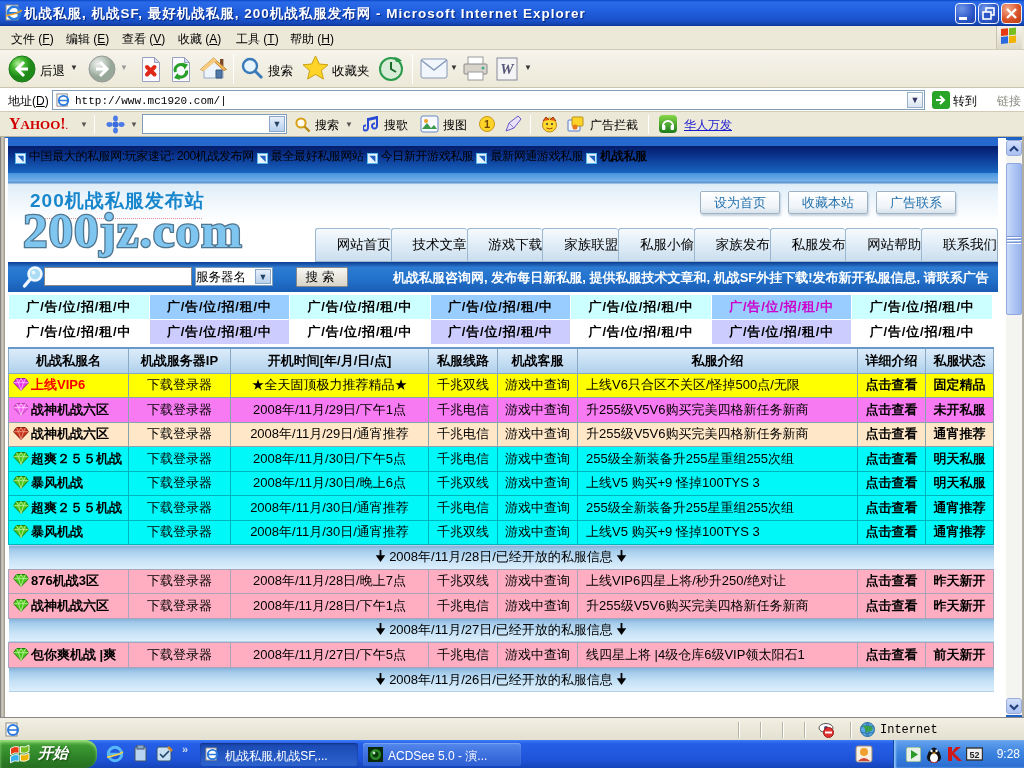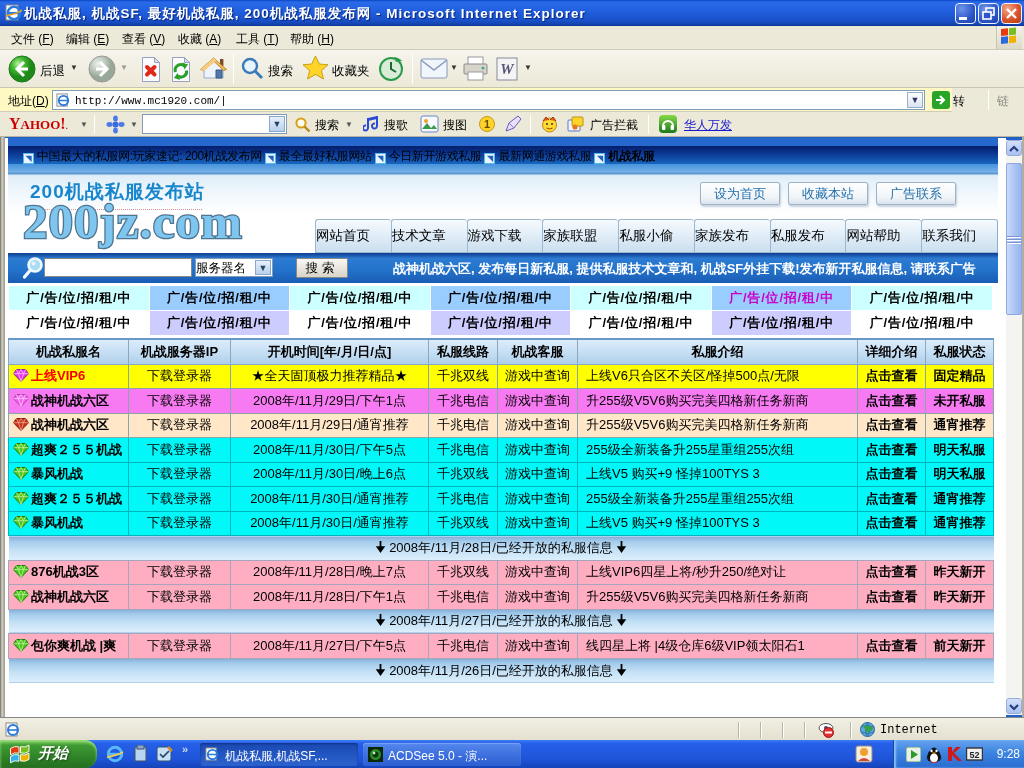--- a/index.html
+++ b/index.html
@@ -15,47 +15,47 @@
 #btncls{left:1001px;background:radial-gradient(circle at 30% 25%,#f2a98c,#d9542a 55%,#b83a10)}
 
 #menubar{position:absolute;left:0;top:26px;width:1024px;height:24px;background:#ece9d8;border-bottom:1px solid #d0ccb8;font-size:12px;color:#000}
 #menubar span.mi{position:absolute;top:5px}
 #winlogo{position:absolute;right:2px;top:0;width:26px;height:23px;background:linear-gradient(180deg,#f4f2ea,#dcd8c8);border-left:1px solid #c8c4b0}
 
 #toolbar{position:absolute;left:0;top:50px;width:1024px;height:38px;background:linear-gradient(180deg,#f6f4ec,#ece9d8);border-bottom:1px solid #c8c4b0;font-size:12.5px}
 .tbtxt{position:absolute;top:13px;color:#000}
 .tsep{position:absolute;top:4px;width:1px;height:30px;background:#c8c4b0;border-right:1px solid #fff}
 
-#addrbar{position:absolute;left:0;top:88px;width:952px;height:24px;background:#fef9c3;border-bottom:1px solid #d0ccb8;font-size:12px}
+#addrbar{position:absolute;left:0;top:88px;width:1024px;height:24px;background:#ffffff;border-bottom:1px solid #d0ccb8;font-size:12px}
 #addrinput{position:absolute;left:52px;top:2px;width:873px;height:20px;background:#fff;border:1px solid #7f9db9}
 #addrtext{position:absolute;left:22px;top:4px;font-family:"Liberation Mono",monospace;font-size:11px;white-space:nowrap}
 #addrdrop{position:absolute;right:1px;top:1px;width:16px;height:16px;background:linear-gradient(180deg,#fdfefe,#d8e4f0);border:1px solid #9ab0c8;color:#336;font-size:9px;text-align:center;line-height:15px}
 
 #ybar{position:absolute;left:0;top:112px;width:1024px;height:25px;background:#ece9d8;border-bottom:1px solid #b8b4a0;font-size:12px}
 .ysep{position:absolute;top:3px;width:1px;height:19px;background:#c8c4b0;border-right:1px solid #fff}
 
 #client{position:absolute;left:0;top:137px;width:1024px;height:580px;background:#1e62c8}
 #lborder{position:absolute;left:0;top:0;width:5px;height:580px;background:linear-gradient(90deg,#6a6a66,#d6d2c6 40%,#9a968a)}
 #rborder{position:absolute;left:1022px;top:0;width:2px;height:580px;background:linear-gradient(90deg,#9a968a,#d6d2c6 60%,#6a6a66)}
 #pagearea{position:absolute;left:5px;top:1px;width:1001px;height:579px;background:#fff;overflow:hidden}
 #scrollbar{position:absolute;left:1006px;top:3px;width:16px;height:575px;background:#f4f4f0}
 .sbtn{position:absolute;left:0;width:16px;height:16px;background:linear-gradient(180deg,#d4e0fc,#aac0f0);border:1px solid #98acd8;border-radius:3px;color:#24407c;font-size:9px;text-align:center;line-height:15px}
 #sthumb{position:absolute;left:0;top:23px;width:16px;height:152px;background:linear-gradient(90deg,#cadafa,#aec6f4 50%,#98b4ec);border:1px solid #90a8e0;border-radius:2px}
 
 #content{position:absolute;left:3px;top:0;width:990px;background:#fff}
-#linkband{position:relative;margin-top:0;height:18px;background:linear-gradient(180deg,#041c6a,#0c3a96 45%,#1866c0 100%);font-size:12px;letter-spacing:-0.4px;color:#000;white-space:nowrap;overflow:hidden;padding-top:2px;padding-left:12px}
+#linkband{position:relative;margin-top:0;height:27px;background:linear-gradient(180deg,#041c6a,#0c3a96 45%,#1866c0 100%);font-size:12px;letter-spacing:-0.4px;color:#000;white-space:nowrap;overflow:hidden;padding-top:2px;padding-left:4px}
 #linkband b{font-weight:bold}
 .lico{display:inline-block;width:11px;height:11px;background:#e8f4ff;border:1px solid #58b8e8;font-size:8px;line-height:10px;color:#2060c0;text-align:center;vertical-align:-1px;margin:0 3px}
 
 #phead{position:relative;height:89px;background:linear-gradient(180deg,#4694dc 0%,#65a6e4 6%,#79b2e8 9%,#5490cc 10.5%,#dfedf8 13%,#eef6fc 30%,#ffffff 55%)}
 #sitename{position:absolute;left:22px;top:15px;font-size:19px;font-weight:bold;color:#1886cd;letter-spacing:1px}
 .hbtn{position:absolute;top:18px;width:80px;height:23px;background:linear-gradient(180deg,#ffffff,#f0f4f8 70%,#d8e2ec);border:1px solid #9fb3c6;border-radius:2px;color:#2471ad;font-size:13px;text-align:center;line-height:22px;box-shadow:1px 2px 2px rgba(140,160,185,.45)}
 
 #tabs{position:absolute;left:307px;top:55px;width:683px;height:34px;display:flex}
-.tab{flex:1;border:1px solid #9cb8d0;border-right:none;border-radius:3px 3px 0 0;background:linear-gradient(180deg,#f6fafd,#e2eef8 45%,#cadeee);color:#000;font-size:13.5px;text-align:left;line-height:32px}
+.tab{flex:1;border:1px solid #9cb8d0;border-right:none;border-radius:3px 3px 0 0;background:linear-gradient(180deg,#f6fafd,#e2eef8 45%,#cadeee);color:#000;font-size:13.5px;text-align:right;line-height:32px}
 .tab:last-child{border-right:1px solid #90aec8}
 
 #searchrow{position:relative;height:30px;background:linear-gradient(180deg,#0c3c90 0%,#2d7bd2 18%,#2373cc 55%,#1a5cb4 100%);color:#fff}
 #sinput{position:absolute;left:36px;top:5px;width:148px;height:19px;background:#fff;border:1px solid #888}
 #sselect{position:absolute;left:187px;top:5px;width:78px;height:19px;background:#fff;border:1px solid #7f9db9;font-size:12.5px;color:#000;line-height:18px;}
 #sselarrow{position:absolute;right:1px;top:1px;width:16px;height:15px;background:linear-gradient(180deg,#e8f0fa,#b8d0ec);border:1px solid #88a8cc;color:#246;font-size:9px;line-height:14px;text-align:center}
 #sbutton{position:absolute;left:288px;top:5px;width:52px;height:20px;background:linear-gradient(180deg,#f8f8f4,#d8d4c8);border:1px solid #888;border-radius:1px;color:#000;font-size:12.5px;text-align:center;line-height:19px;letter-spacing:4px}
 #smsg{position:absolute;left:385px;top:7px;font-size:13px;font-weight:bold;color:#fff;white-space:nowrap}
 
 #adgrid{width:985px;border-collapse:collapse;table-layout:fixed;margin-top:2px}
@@ -332,21 +332,21 @@
    </div>
    <div id="searchrow">
     <svg class="abs" style="left:13px;top:3px" width="24" height="25" viewBox="0 0 24 25">
             <circle cx="14" cy="9" r="6.5" fill="#aadcf4" stroke="#f0f8fe" stroke-width="2.6"></circle>
             <circle cx="12.5" cy="7.5" r="2" fill="#e8f6fc"></circle>
             <path d="M9 14.5l-5.5 6.5" stroke="#f0f8fe" stroke-width="3.4" stroke-linecap="round"></path>
           </svg>
     <div id="sinput"></div>
     <div id="sselect">服务器名<div id="sselarrow">▼</div></div>
     <div id="sbutton">搜索</div>
-    <div id="smsg">战神机战六区, 发布每日新私服, 提供私服技术文章和, 机战SF外挂下载!发布新开私服信息, 请联系广告</div>
+    <div id="smsg">机战私服咨询网, 发布每日新私服, 提供私服技术文章和, 机战SF外挂下载!发布新开私服信息, 请联系广告</div>
    </div>
    <table id="adgrid">
           <tbody>
     <tr>
      <td style="background:#ccffff">广/告/位/招/租/中</td>
      <td style="background:#99ccff">广/告/位/招/租/中</td>
      <td style="background:#ccffff">广/告/位/招/租/中</td>
      <td style="background:#99ccff">广/告/位/招/租/中</td>
      <td style="background:#ccffff">广/告/位/招/租/中</td>
      <td style="background:#99ccff;color:#cc00cc">广/告/位/招/租/中</td>

